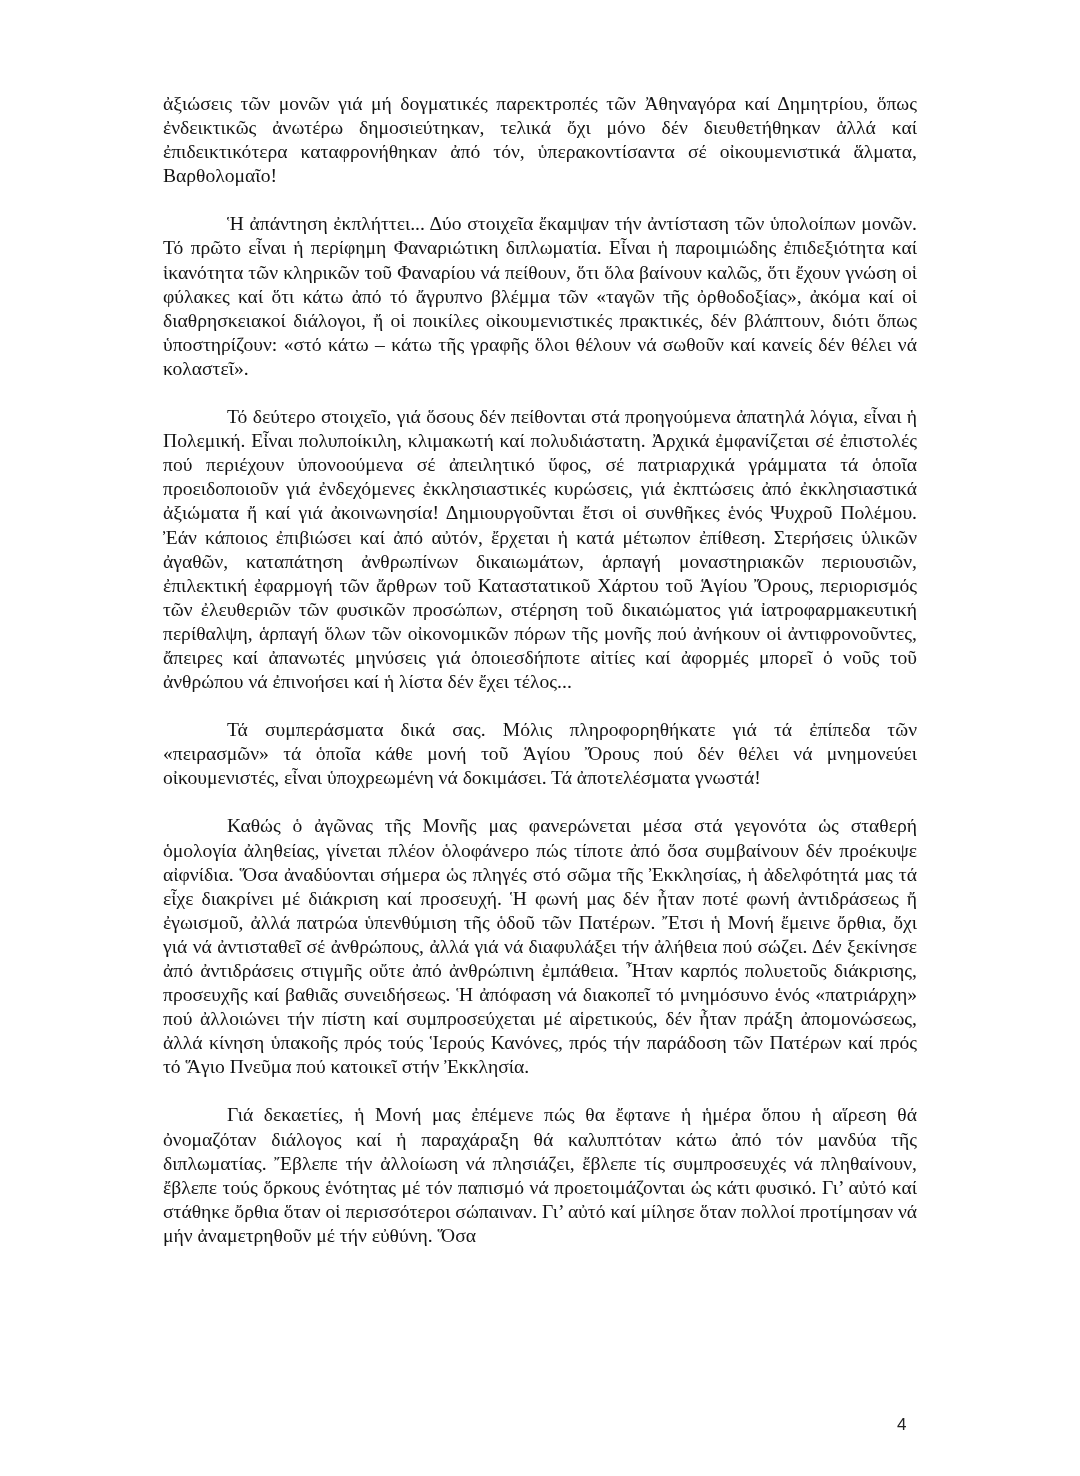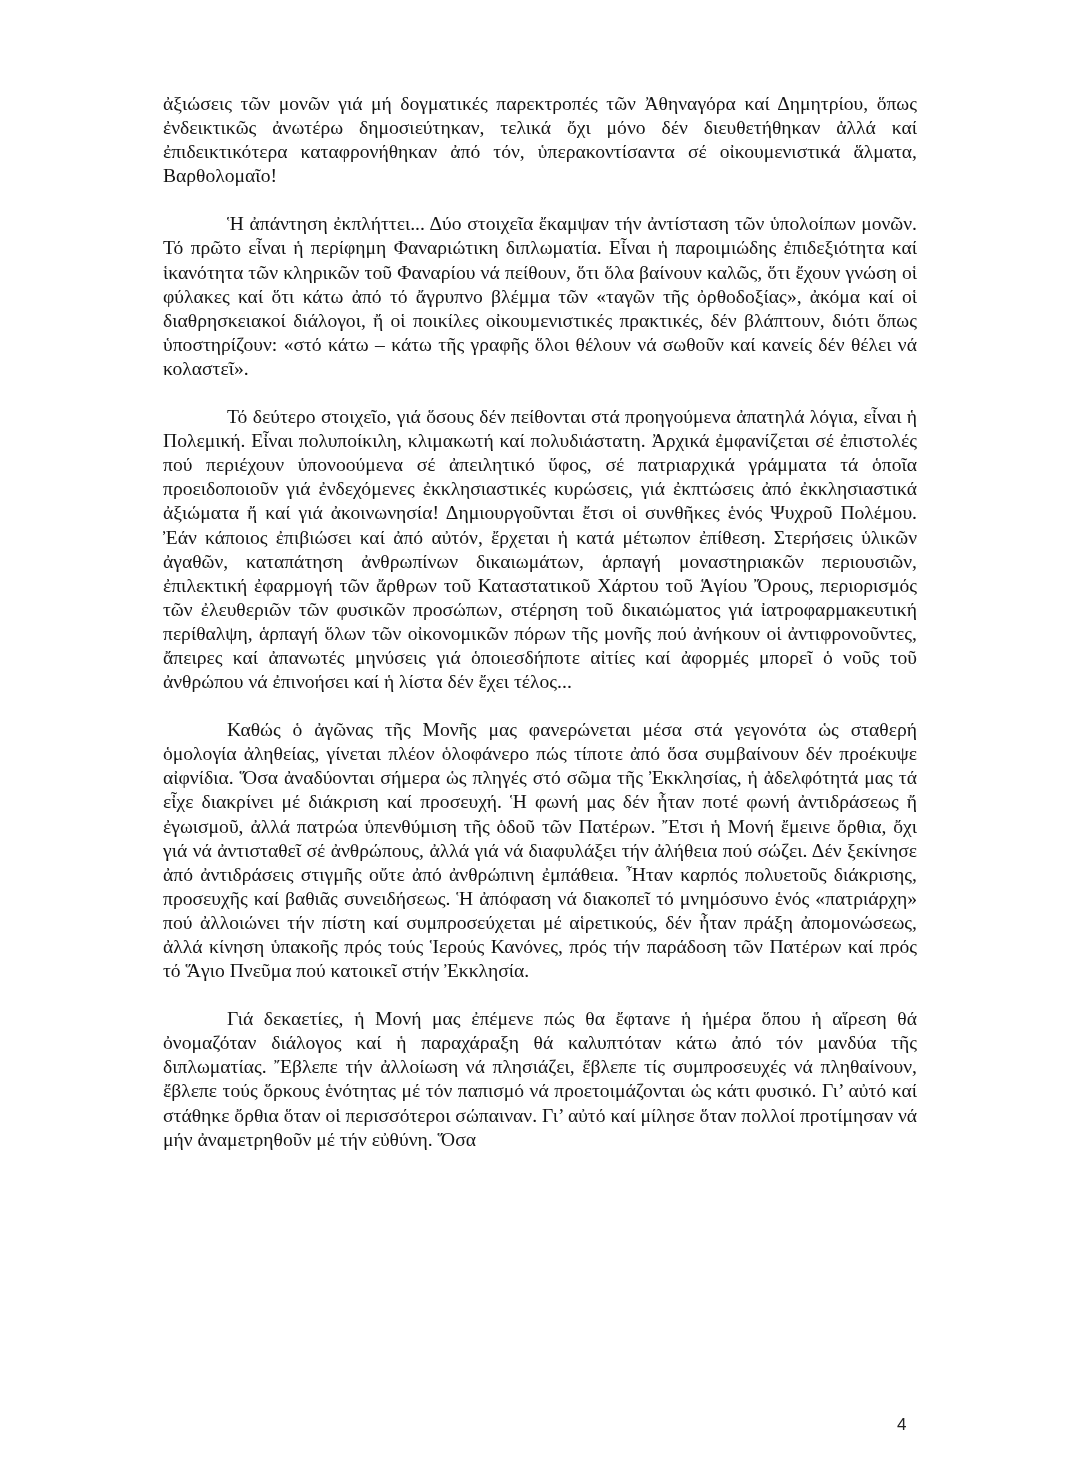--- a/index.html
+++ b/index.html
@@ -59,20 +59,23 @@
     <p class="para first">
       <span>ἀξιώσεις τῶν μονῶν γιά μή δογματικές παρεκτροπές τῶν Ἀθηναγόρα καί Δημητρίου, ὅπως ἐνδεικτικῶς ἀνωτέρω δημοσιεύτηκαν, τελικά ὄχι μόνο δέν διευθετήθηκαν ἀλλά καί ἐπιδεικτικότερα καταφρονήθηκαν ἀπό τόν, ὑπερακοντίσαντα σέ οἰκουμενιστικά ἅλματα, Βαρθολομαῖο!</span>
     </p>
     <p class="para">
       <span>Ἡ ἀπάντηση ἐκπλήττει... Δύο στοιχεῖα ἔκαμψαν τήν ἀντίσταση τῶν ὑπολοίπων μονῶν. Τό πρῶτο εἶναι ἡ περίφημη </span><b>Φαναριώτικη διπλωματία</b><span>. Εἶναι ἡ παροιμιώδης ἐπιδεξιότητα καί ἱκανότητα τῶν κληρικῶν τοῦ Φαναρίου νά πείθουν, ὅτι ὅλα βαίνουν καλῶς, ὅτι ἔχουν γνώση οἱ φύλακες καί ὅτι κάτω ἀπό τό ἄγρυπνο βλέμμα τῶν «ταγῶν τῆς ὀρθοδοξίας», ἀκόμα καί οἱ διαθρησκειακοί διάλογοι, ἤ οἱ ποικίλες οἰκουμενιστικές πρακτικές, δέν βλάπτουν, διότι ὅπως ὑποστηρίζουν: «στό κάτω – κάτω τῆς γραφῆς ὅλοι θέλουν νά σωθοῦν καί κανείς δέν θέλει νά κολαστεῖ».</span>
     </p>
     <p class="para">
       <span>Τό δεύτερο στοιχεῖο, γιά ὅσους δέν πείθονται στά προηγούμενα ἀπατηλά λόγια, </span><b>εἶναι ἡ Πολεμική.</b><span> Εἶναι πολυποίκιλη, κλιμακωτή καί πολυδιάστατη. Ἀρχικά ἐμφανίζεται σέ ἐπιστολές πού περιέχουν ὑπονοούμενα σέ ἀπειλητικό ὕφος, σέ πατριαρχικά γράμματα τά ὁποῖα προειδοποιοῦν γιά ἐνδεχόμενες ἐκκλησιαστικές κυρώσεις, γιά ἐκπτώσεις ἀπό ἐκκλησιαστικά ἀξιώματα ἤ καί γιά ἀκοινωνησία! Δημιουργοῦνται ἔτσι οἱ συνθῆκες ἑνός Ψυχροῦ Πολέμου. Ἐάν κάποιος ἐπιβιώσει καί ἀπό αὐτόν, ἔρχεται ἡ κατά μέτωπον ἐπίθεση. Στερήσεις ὑλικῶν ἀγαθῶν, καταπάτηση ἀνθρωπίνων δικαιωμάτων, ἁρπαγή μοναστηριακῶν περιουσιῶν, ἐπιλεκτική ἐφαρμογή τῶν ἄρθρων τοῦ Καταστατικοῦ Χάρτου τοῦ Ἁγίου Ὄρους, περιορισμός τῶν ἐλευθεριῶν τῶν φυσικῶν προσώπων, στέρηση τοῦ δικαιώματος γιά ἰατροφαρμακευτική περίθαλψη, ἁρπαγή ὅλων τῶν οἰκονομικῶν πόρων τῆς μονῆς πού ἀνήκουν οἱ ἀντιφρονοῦντες, ἄπειρες καί ἀπανωτές μηνύσεις γιά ὁποιεσδήποτε αἰτίες καί ἀφορμές μπορεῖ ὁ νοῦς τοῦ ἀνθρώπου νά ἐπινοήσει καί ἡ λίστα δέν ἔχει τέλος...</span>
     </p>
     <p class="para">
+      <span>Τά συμπεράσματα δικά σας. Μόλις πληροφορηθήκατε γιά τά ἐπίπεδα τῶν «πειρασμῶν» τά ὁποῖα κάθε μονή τοῦ Ἁγίου Ὄρους πού δέν θέλει νά μνημονεύει οἰκουμενιστές, εἶναι ὑποχρεωμένη νά δοκιμάσει. Τά ἀποτελέσματα γνωστά!</span>
+    </p>
+    <p class="para">
       <span>Καθώς ὁ ἀγῶνας τῆς Μονῆς μας φανερώνεται μέσα στά γεγονότα ὡς σταθερή ὁμολογία ἀληθείας, γίνεται πλέον ὁλοφάνερο πώς τίποτε ἀπό ὅσα συμβαίνουν δέν προέκυψε αἰφνίδια. Ὅσα ἀναδύονται σήμερα ὡς πληγές στό σῶμα τῆς Ἐκκλησίας, ἡ ἀδελφότητά μας τά εἶχε διακρίνει μέ διάκριση καί προσευχή. Ἡ φωνή μας δέν ἦταν ποτέ φωνή ἀντιδράσεως ἤ ἐγωισμοῦ, ἀλλά πατρώα ὑπενθύμιση τῆς ὁδοῦ τῶν Πατέρων. Ἔτσι ἡ Μονή ἔμεινε ὄρθια, ὄχι γιά νά ἀντισταθεῖ σέ ἀνθρώπους, ἀλλά γιά νά διαφυλάξει τήν ἀλήθεια πού σώζει. Δέν ξεκίνησε ἀπό ἀντιδράσεις στιγμῆς οὔτε ἀπό ἀνθρώπινη ἐμπάθεια. Ἦταν καρπός πολυετοῦς διάκρισης, προσευχῆς καί βαθιᾶς συνειδήσεως. Ἡ ἀπόφαση νά διακοπεῖ τό μνημόσυνο ἑνός «πατριάρχη» πού ἀλλοιώνει τήν πίστη καί συμπροσεύχεται μέ αἱρετικούς, δέν ἦταν πράξη ἀπομονώσεως, ἀλλά κίνηση ὑπακοῆς πρός τούς Ἱερούς Κανόνες, πρός τήν παράδοση τῶν Πατέρων καί πρός τό Ἅγιο Πνεῦμα πού κατοικεῖ στήν Ἐκκλησία.</span>
     </p>
     <p class="para">
       <span>Γιά δεκαετίες, ἡ Μονή μας ἐπέμενε πώς θα ἔφτανε ἡ ἡμέρα ὅπου ἡ αἵρεση θά ὀνομαζόταν διάλογος καί ἡ παραχάραξη θά καλυπτόταν κάτω ἀπό τόν μανδύα τῆς διπλωματίας. Ἔβλεπε τήν ἀλλοίωση νά πλησιάζει, ἔβλεπε τίς συμπροσευχές νά πληθαίνουν, ἔβλεπε τούς ὅρκους ἑνότητας μέ τόν παπισμό νά προετοιμάζονται ὡς κάτι φυσικό. Γι’ αὐτό καί στάθηκε ὄρθια ὅταν οἱ περισσότεροι σώπαιναν. Γι’ αὐτό καί μίλησε ὅταν πολλοί προτίμησαν νά μήν ἀναμετρηθοῦν μέ τήν εὐθύνη. Ὅσα</span>
     </p>
   </div>
   <div class="page-number">4</div>
 </div>
 
 </body></html>

